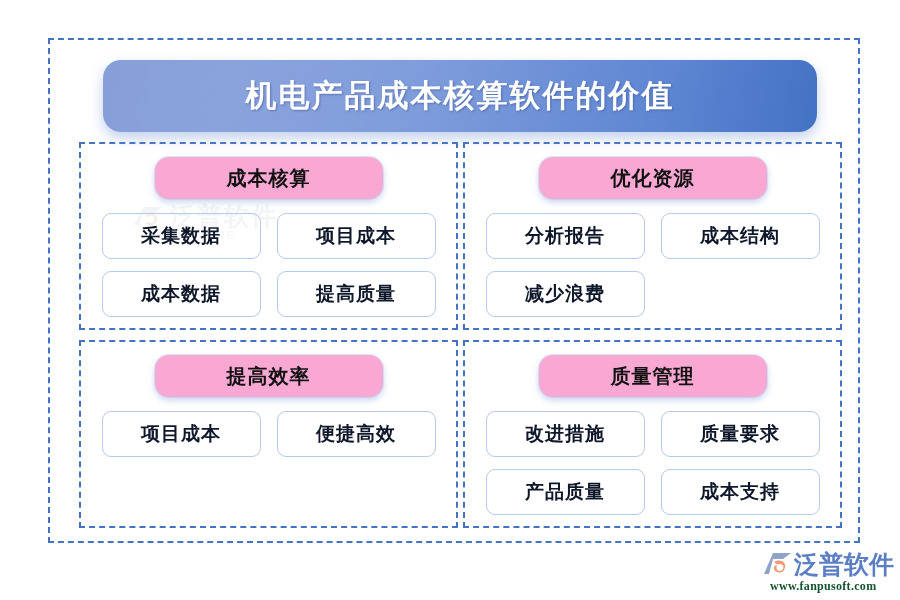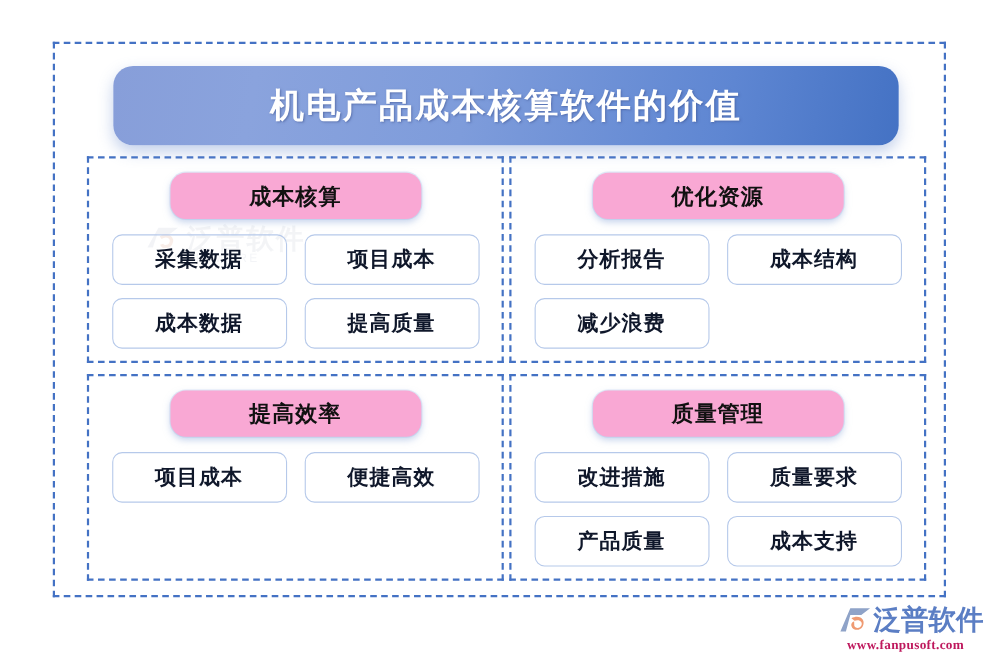--- a/index.html
+++ b/index.html
@@ -131,21 +131,21 @@
     z-index:6;
     display:flex;flex-direction:column;
   }
   #brand-logo .logo-row{display:flex;align-items:center;}
   #brand-logo .logo-mark{width:30px;height:27px;flex:none;margin-right:2px;}
   #brand-logo .logo-name{
     font-size:25px;font-weight:bold;color:#5b7ec4;letter-spacing:0px;line-height:26px;
     font-family:"Liberation Serif","DejaVu Serif",serif;
   }
   #brand-logo .logo-url{
-    font-size:12px;color:#be185d;font-weight:bold;letter-spacing:0.3px;
+    font-size:12px;color:#14532d;font-weight:bold;letter-spacing:0.3px;
     margin-top:1px;margin-left:8px;
     font-family:"Liberation Serif","DejaVu Serif",serif;
   }
 </style>
 </head>
 <body>
 
 <div id="outer-frame"></div>
 
 <div id="title-banner">

